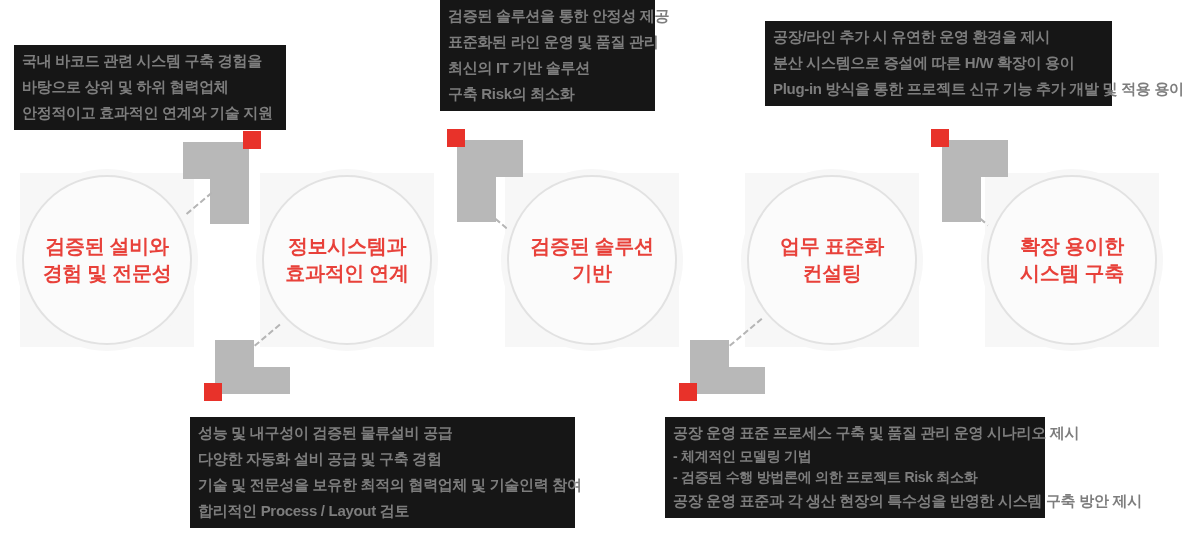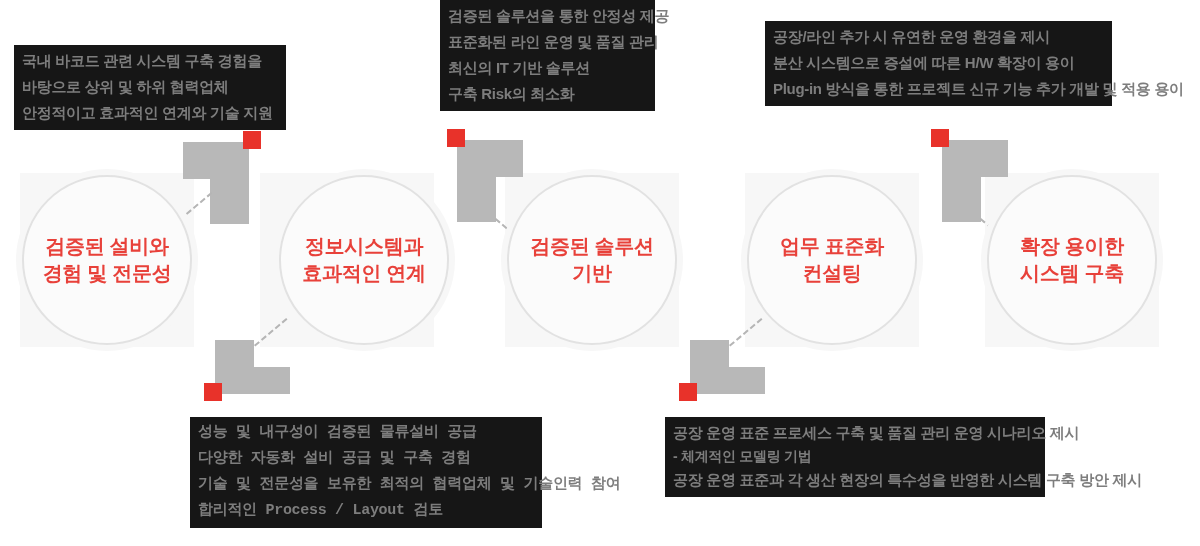--- a/index.html
+++ b/index.html
@@ -133,21 +133,21 @@
   <div class="conn-arm-v" style="left:690px; top:340px; width:39px; height:54px;"></div>
   <div class="conn-arm-h" style="left:690px; top:367px; width:75px; height:27px;"></div>
   <div class="marker" style="left:679px; top:383px;"></div>
   <div class="leader" style="left:729px; top:345px; width:42px; transform:rotate(-40deg);"></div>
 </div>
 
 <div class="circle" style="left:22px; top:175px;">
   <span class="circle-label">검증된 설비와
 경험 및 전문성</span>
 </div>
-<div class="circle" style="left:279px; top:175px;">
+<div class="circle" style="left:262px; top:175px;">
   <span class="circle-label">정보시스템과
 효과적인 연계</span>
 </div>
 <div class="circle" style="left:507px; top:175px;">
   <span class="circle-label">검증된 솔루션
 기반</span>
 </div>
 <div class="circle" style="left:747px; top:175px;">
   <span class="circle-label">업무 표준화
 컨설팅</span>
@@ -169,24 +169,25 @@
   <div class="line">최신의 IT 기반 솔루션</div>
   <div class="line">구축 Risk의 최소화</div>
 </div>
 
 <div class="panel align-left" style="left:765px; top:21px; width:347px; padding:3px 8px 4px 8px;">
   <div class="line">공장/라인 추가 시 유연한 운영 환경을 제시</div>
   <div class="line">분산 시스템으로 증설에 따른 H/W 확장이 용이</div>
   <div class="line">Plug-in 방식을 통한 프로젝트 신규 기능 추가 개발 및 적용 용이</div>
 </div>
 
-<div class="panel align-left" style="left:190px; top:417px; width:352px; padding:3px 8px 4px 8px;font-family:Liberation Mono, monospace;">
+<div class="panel align-left" style="left:190px; top:417px; width:385px; padding:3px 8px 4px 8px;">
   <div class="line">성능 및 내구성이 검증된 물류설비 공급</div>
   <div class="line">다양한 자동화 설비 공급 및 구축 경험</div>
   <div class="line">기술 및 전문성을 보유한 최적의 협력업체 및 기술인력 참여</div>
   <div class="line">합리적인 Process / Layout 검토</div>
 </div>
 
 <div class="panel align-left" style="left:665px; top:417px; width:380px; padding:3px 8px 4px 8px;">
   <div class="line">공장 운영 표준 프로세스 구축 및 품질 관리 운영 시나리오 제시</div>
   <div class="line small">- 체계적인 모델링 기법</div>
+  <div class="line small">- 검증된 수행 방법론에 의한 프로젝트 Risk 최소화</div>
   <div class="line">공장 운영 표준과 각 생산 현장의 특수성을 반영한 시스템 구축 방안 제시</div>
 </div>
 
 </body></html>

